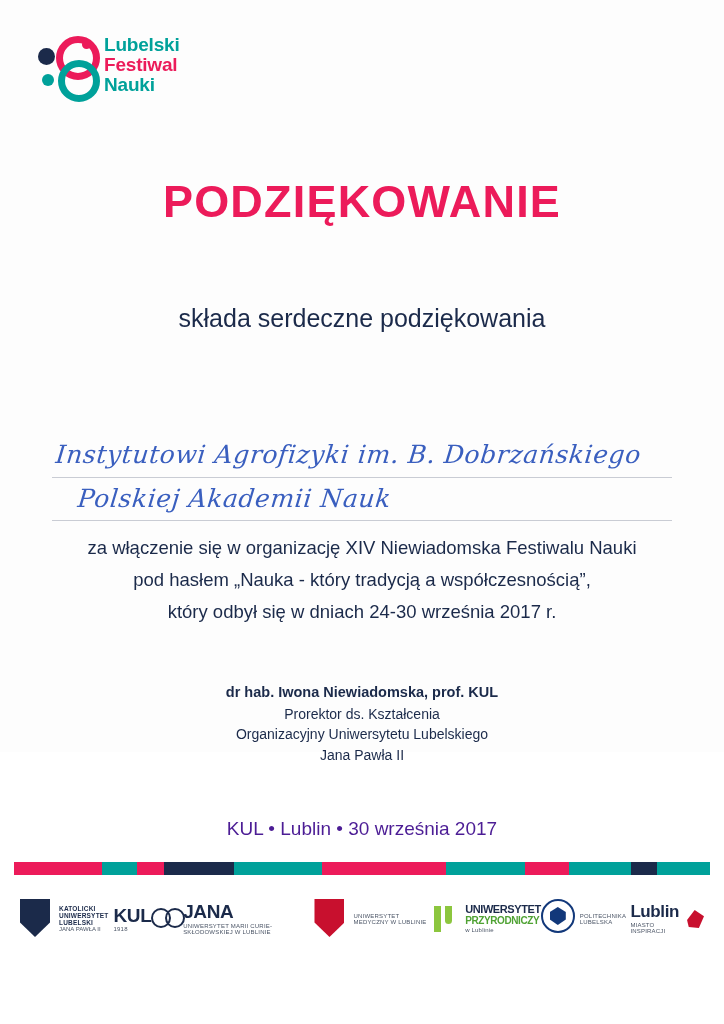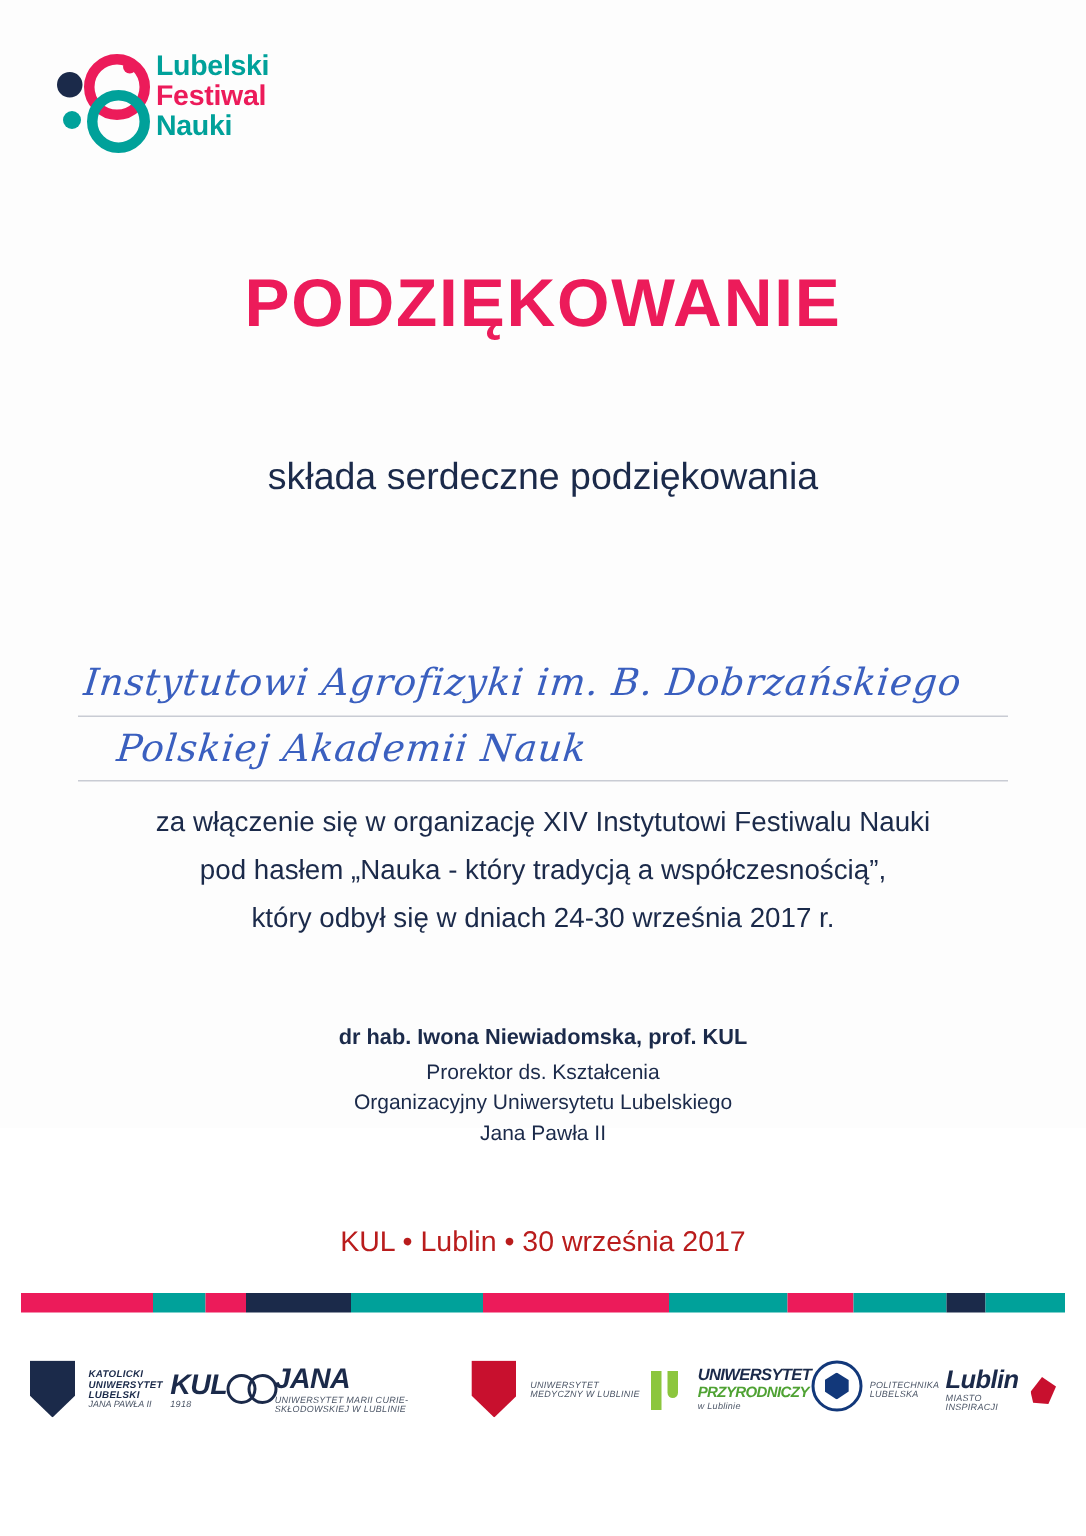--- a/index.html
+++ b/index.html
@@ -150,21 +150,21 @@
   }
 
   
   .placedate {
     position: absolute;
     top: 818px;
     left: 0;
     width: 100%;
     text-align: center;
     font-size: 19px;
-    color: #b91c1c;
+    color: #4c1d95;
   }
 
   
   .colorbar {
     position: absolute;
     left: 14px;
     top: 862px;
     width: 696px;
     height: 13px;
     display: flex;
@@ -172,25 +172,24 @@
   .colorbar > div { height: 100%; }
 
   
   .partners {
     position: absolute;
     left: 14px;
     top: 888px;
     width: 696px;
     height: 62px;
     display: flex;
-    align-items: flex-end;
+    align-items: center;
     justify-content: space-between;
     padding: 0 6px;
     box-sizing: border-box;
-    font-style: italic;
   }
   .partner {
     display: flex;
     align-items: center;
     gap: 5px;
     height: 46px;
   }
   .p-emblem {
     width: 34px;
     height: 40px;
@@ -326,21 +325,21 @@
   </div>
 
   <div class="handwriting">
     <div class="hw-rule r1"></div>
     <div class="hw-rule r2"></div>
     <div class="hw-line l1">Instytutowi Agrofizyki im. B. Dobrzańskiego</div>
     <div class="hw-line l2">Polskiej Akademii Nauk</div>
   </div>
 
   <div class="body-text">
-    <div class="line">za włączenie się w organizację XIV Instytutowi Festiwalu Nauki</div>
+    <div class="line">za włączenie się w organizację XIV Niewiadomska Festiwalu Nauki</div>
     <div class="line">pod hasłem „Nauka - który tradycją a współczesnością”,</div>
     <div class="line">który odbył się w dniach 24-30 września 2017 r.</div>
   </div>
 
   <div class="signature">
     <div class="name">dr hab. Iwona Niewiadomska, prof. KUL</div>
     <div class="role">Prorektor ds. Kształcenia</div>
     <div class="role">Organizacyjny Uniwersytetu Lubelskiego</div>
     <div class="role">Jana Pawła II</div>
   </div>

